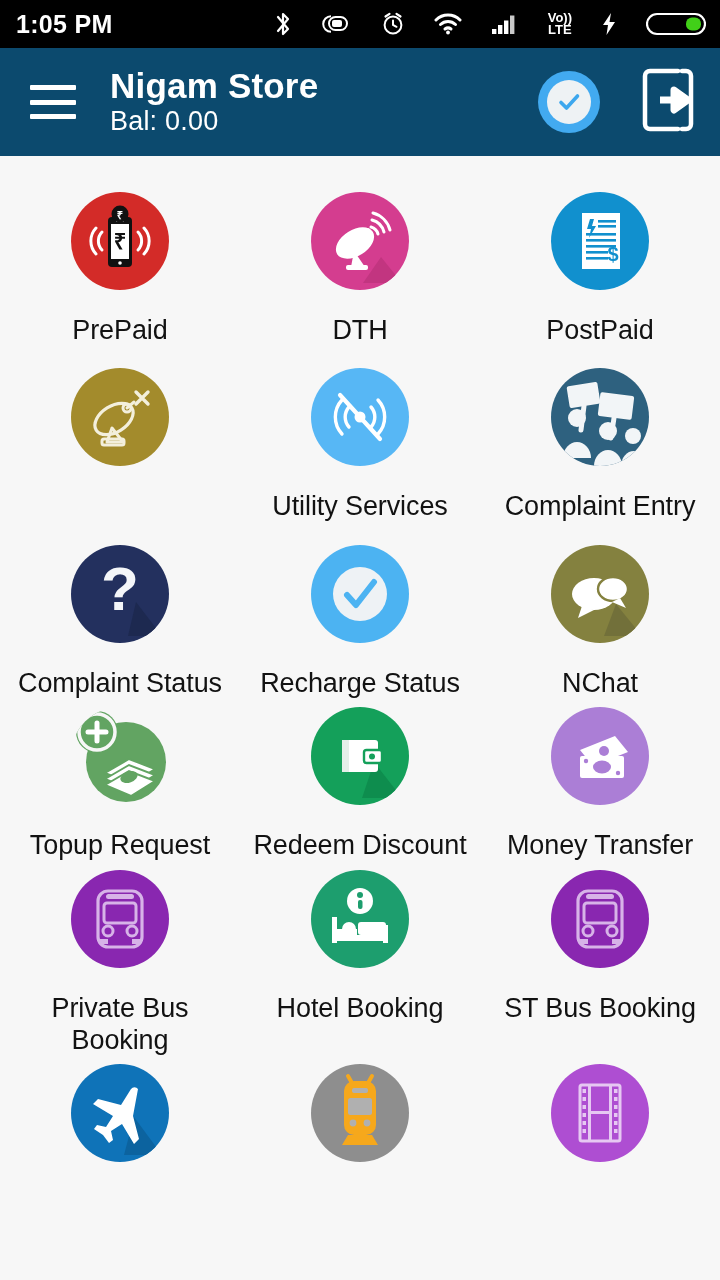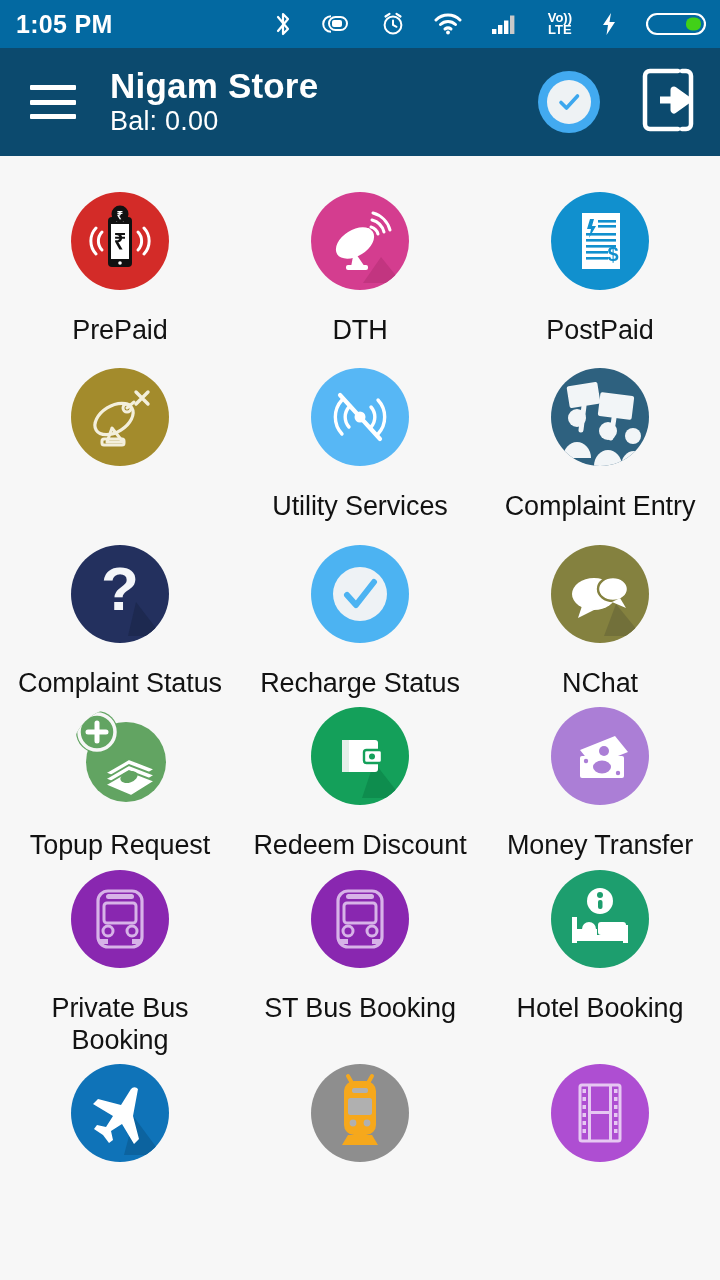--- a/index.html
+++ b/index.html
@@ -8,21 +8,21 @@
     width: 720px;
     height: 1280px;
     overflow: hidden;
     background: #f7f7f7;
     font-family: "Liberation Sans", sans-serif;
   }
 
   
   .statusbar {
     height: 48px;
-    background: #0369a1;
+    background: #000000;
     display: flex;
     align-items: center;
     padding: 0 14px 0 16px;
     color: #ffffff;
   }
   .status-time {
     font-size: 25px;
     font-weight: bold;
     letter-spacing: .3px;
     line-height: 1;
@@ -439,49 +439,49 @@
         <circle cx="30" cy="54" r="5" fill="none" stroke="#d7b3e8" stroke-width="3"></circle>
         <circle cx="54" cy="54" r="5" fill="none" stroke="#d7b3e8" stroke-width="3"></circle>
         <rect x="21" y="62" width="9" height="5" fill="#d7b3e8"></rect>
         <rect x="54" y="62" width="9" height="5" fill="#d7b3e8"></rect>
       </svg>
     </div>
     <div class="tile-label">Private Bus Booking</div>
   </div>
 
   <div class="tile tight">
-    <div class="tile-icon" style="background:#8927b0">
-      <svg width="84" height="84" viewBox="0 0 84 84">
-        <rect x="20" y="14" width="44" height="56" rx="10" fill="none" stroke="#d7b3e8" stroke-width="3.2"></rect>
-        <rect x="28" y="17" width="28" height="5" rx="2.5" fill="#d7b3e8"></rect>
-        <rect x="26" y="26" width="32" height="20" rx="3" fill="none" stroke="#d7b3e8" stroke-width="3"></rect>
-        <circle cx="30" cy="54" r="5" fill="none" stroke="#d7b3e8" stroke-width="3"></circle>
-        <circle cx="54" cy="54" r="5" fill="none" stroke="#d7b3e8" stroke-width="3"></circle>
-        <rect x="21" y="62" width="9" height="5" fill="#d7b3e8"></rect>
-        <rect x="54" y="62" width="9" height="5" fill="#d7b3e8"></rect>
-      </svg>
-    </div>
-    <div class="tile-label">ST Bus Booking</div>
-  </div>
-
-  <div class="tile tight">
     <div class="tile-icon" style="background:#1d9e6e">
       <svg width="84" height="84" viewBox="0 0 84 84">
         <circle cx="42" cy="24" r="13" fill="#ffffff"></circle>
         <circle cx="42" cy="18" r="3" fill="#1d9e6e"></circle>
         <rect x="40" y="23" width="4.5" height="9" rx="2" fill="#1d9e6e"></rect>
         <rect x="14" y="40" width="5" height="26" fill="#ffffff"></rect>
         <rect x="65" y="48" width="5" height="18" fill="#ffffff"></rect>
         <rect x="14" y="58" width="56" height="6" fill="#ffffff"></rect>
         <rect x="40" y="45" width="28" height="13" rx="3" fill="#ffffff"></rect>
         <circle cx="31" cy="52" r="7" fill="#ffffff"></circle>
         <rect x="19" y="52" width="20" height="6" fill="#ffffff"></rect>
       </svg>
     </div>
     <div class="tile-label">Hotel Booking</div>
+  </div>
+
+  <div class="tile tight">
+    <div class="tile-icon" style="background:#8927b0">
+      <svg width="84" height="84" viewBox="0 0 84 84">
+        <rect x="20" y="14" width="44" height="56" rx="10" fill="none" stroke="#d7b3e8" stroke-width="3.2"></rect>
+        <rect x="28" y="17" width="28" height="5" rx="2.5" fill="#d7b3e8"></rect>
+        <rect x="26" y="26" width="32" height="20" rx="3" fill="none" stroke="#d7b3e8" stroke-width="3"></rect>
+        <circle cx="30" cy="54" r="5" fill="none" stroke="#d7b3e8" stroke-width="3"></circle>
+        <circle cx="54" cy="54" r="5" fill="none" stroke="#d7b3e8" stroke-width="3"></circle>
+        <rect x="21" y="62" width="9" height="5" fill="#d7b3e8"></rect>
+        <rect x="54" y="62" width="9" height="5" fill="#d7b3e8"></rect>
+      </svg>
+    </div>
+    <div class="tile-label">ST Bus Booking</div>
   </div>
 
   <div class="tile tight">
     <div class="tile-icon" style="background:#0f73b8">
       <svg width="84" height="84" viewBox="0 0 84 84">
         <path d="M56 46 L84 84 L46 84 Z" fill="#0c639f"></path>
         <path d="M60 18 a4.5 4.5 0 0 0 -7 0 L43 34 L20 28 L15 33 L35 45 L28 56 L19 54 L16 58 L25 64 L31 72 L35 69 L33 60 L44 53 L56 73 L61 68 L55 45 Z" fill="#ffffff"></path>
       </svg>
     </div>
     <div class="tile-label"></div>

